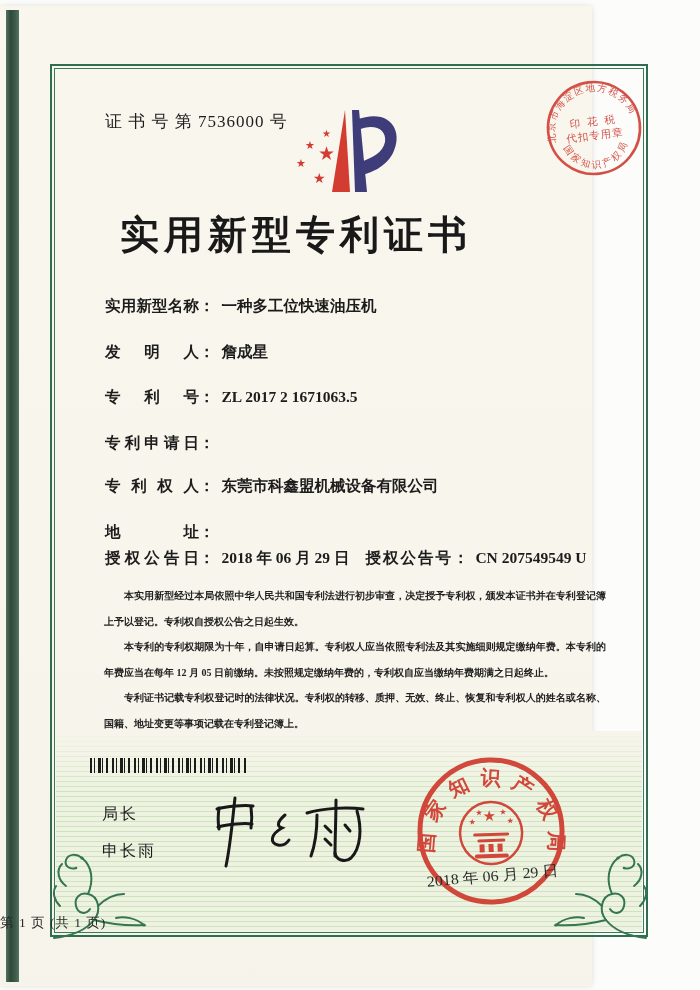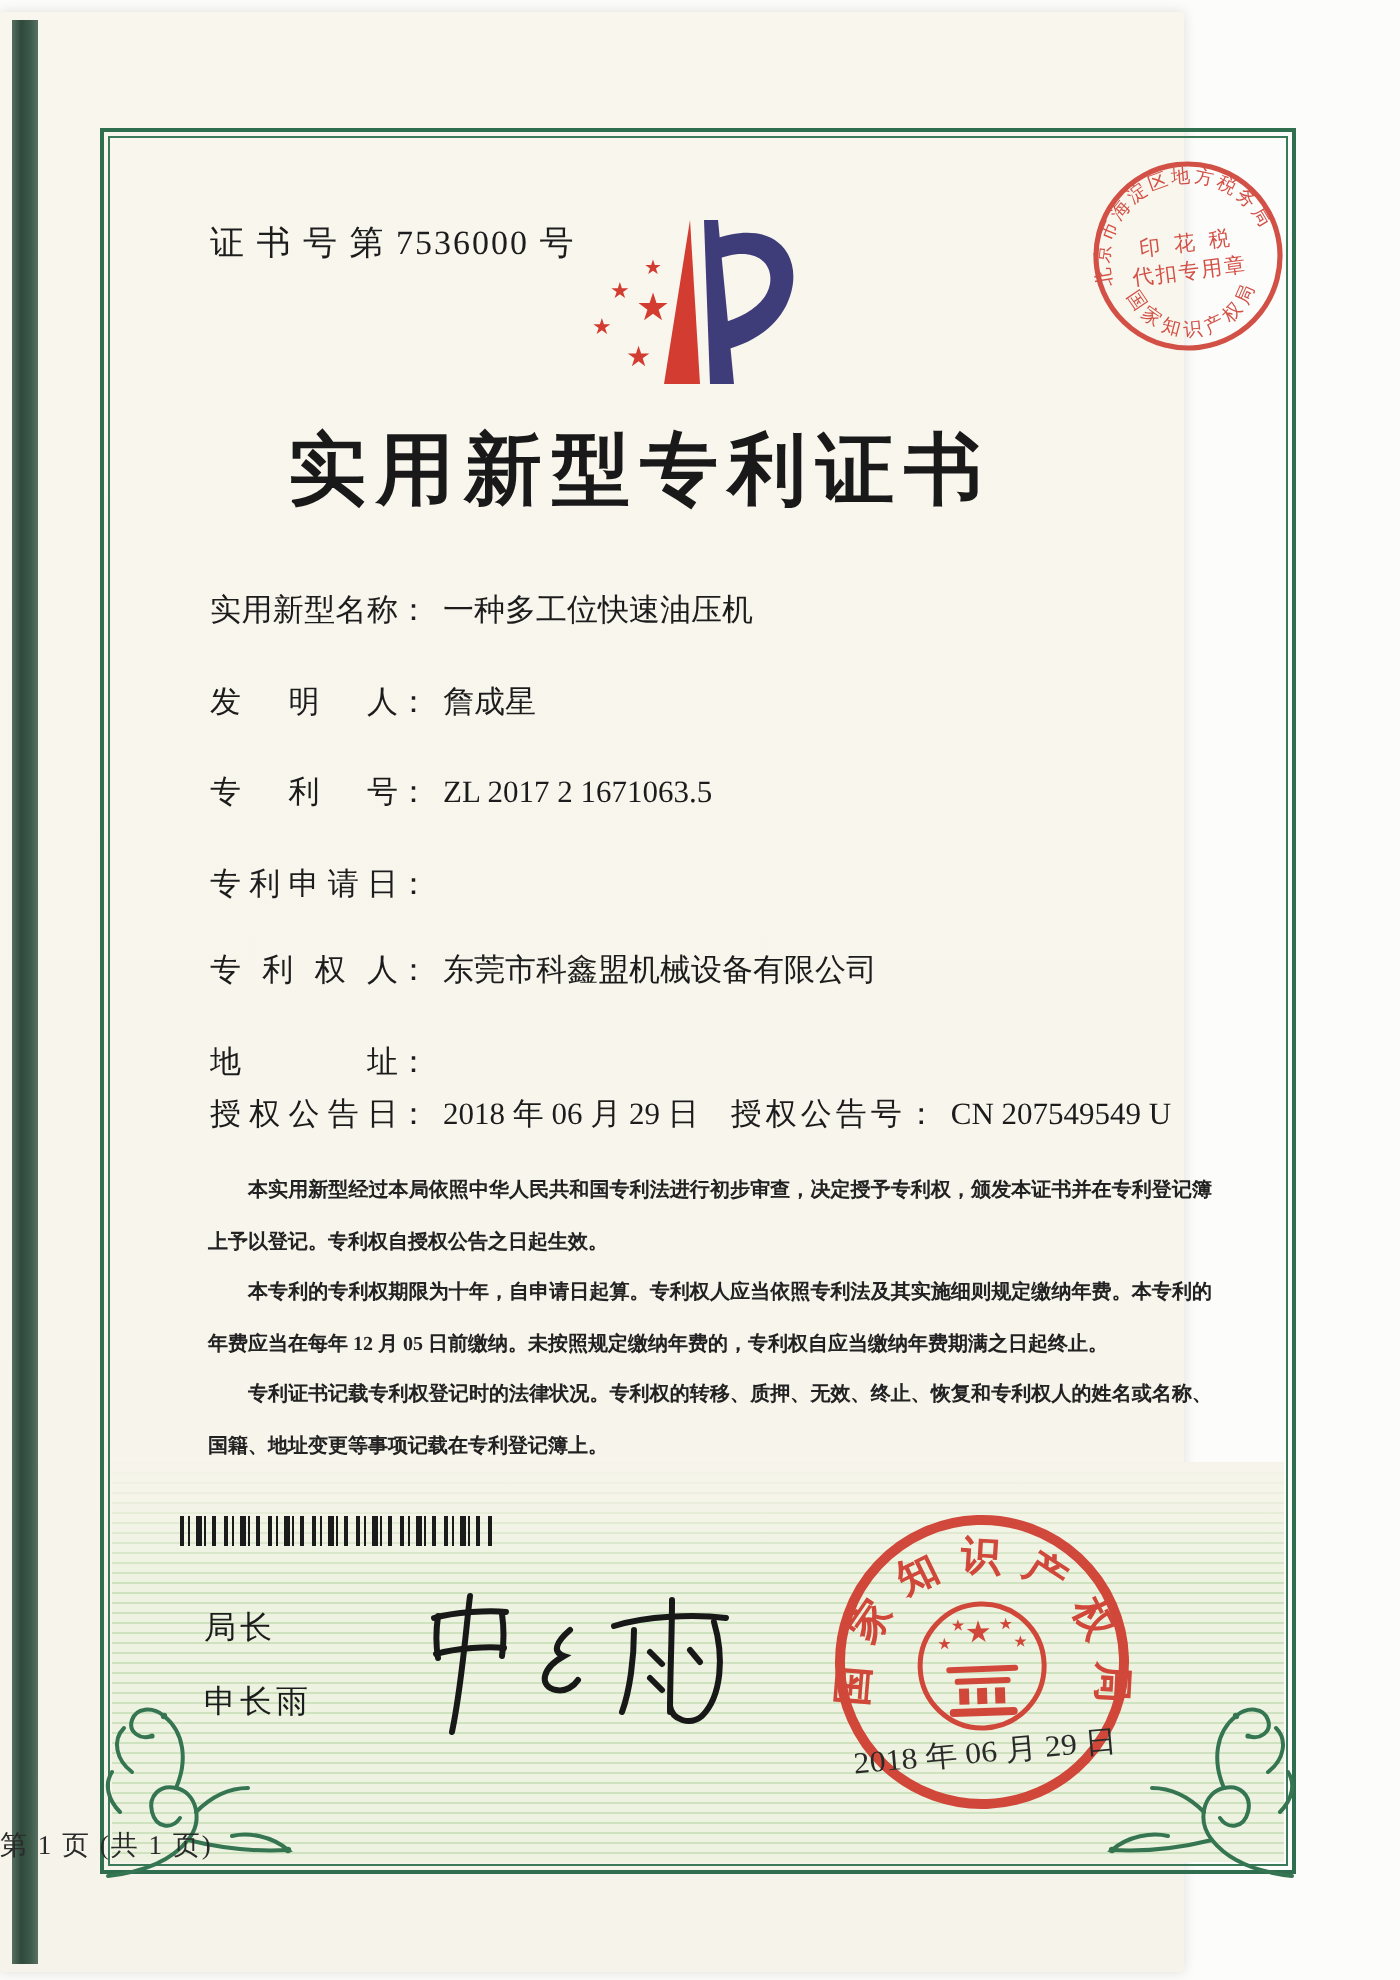--- a/index.html
+++ b/index.html
@@ -30,23 +30,23 @@
       linear-gradient(180deg,rgba(248,245,236,.95) 0%,rgba(248,245,236,0) 30%),
       repeating-linear-gradient(180deg,#cfe2c0 0px,#cfe2c0 1px,#edf3e0 1px,#edf3e0 5px);
   }
   .cert-no{
     position:absolute;left:105px;top:104px;font-size:17px;color:#1d1d1d;letter-spacing:1px;
   }
   .logo{position:absolute;left:292px;top:98px;width:112px;height:100px;}
   .tax-stamp{position:absolute;left:544px;top:72px;width:100px;height:100px;transform:rotate(-7deg);opacity:.88;}
   .title{
     position:absolute;left:0;top:202px;width:100%;text-align:center;
-    font-size:39px;font-weight:bold;color:#191919;letter-spacing:5px;margin-left:24px;
-  }
-  .fields{position:absolute;left:105px;top:291px;width:505px;font-size:15.5px;color:#1c1c1c;}
+    font-size:39px;font-weight:bold;color:#191919;letter-spacing:5px;
+  }
+  .fields{position:absolute;left:105px;top:291px;width:505px;font-size:15.5px;color:#1c1c1c;font-weight:bold;}
   .frow{display:flex;margin-bottom:25.5px;line-height:18px;align-items:flex-start;}
   .flabel{display:inline-block;width:94px;flex:0 0 94px;text-align:justify;text-align-last:justify;}
   .fcolon{margin-right:7px;}
   .fvalue{white-space:pre-line;line-height:22px;margin-top:-2px;}
   .frow.addr{margin-bottom:8px;margin-top:12px;}
   .grant2{margin-left:16px;display:flex;}
   .grant2 .flabel2{letter-spacing:2px;}
   .body-text{
     position:absolute;left:104px;top:577px;width:502px;
     font-size:10px;line-height:25.5px;color:#222;text-align:justify;font-weight:bold;

